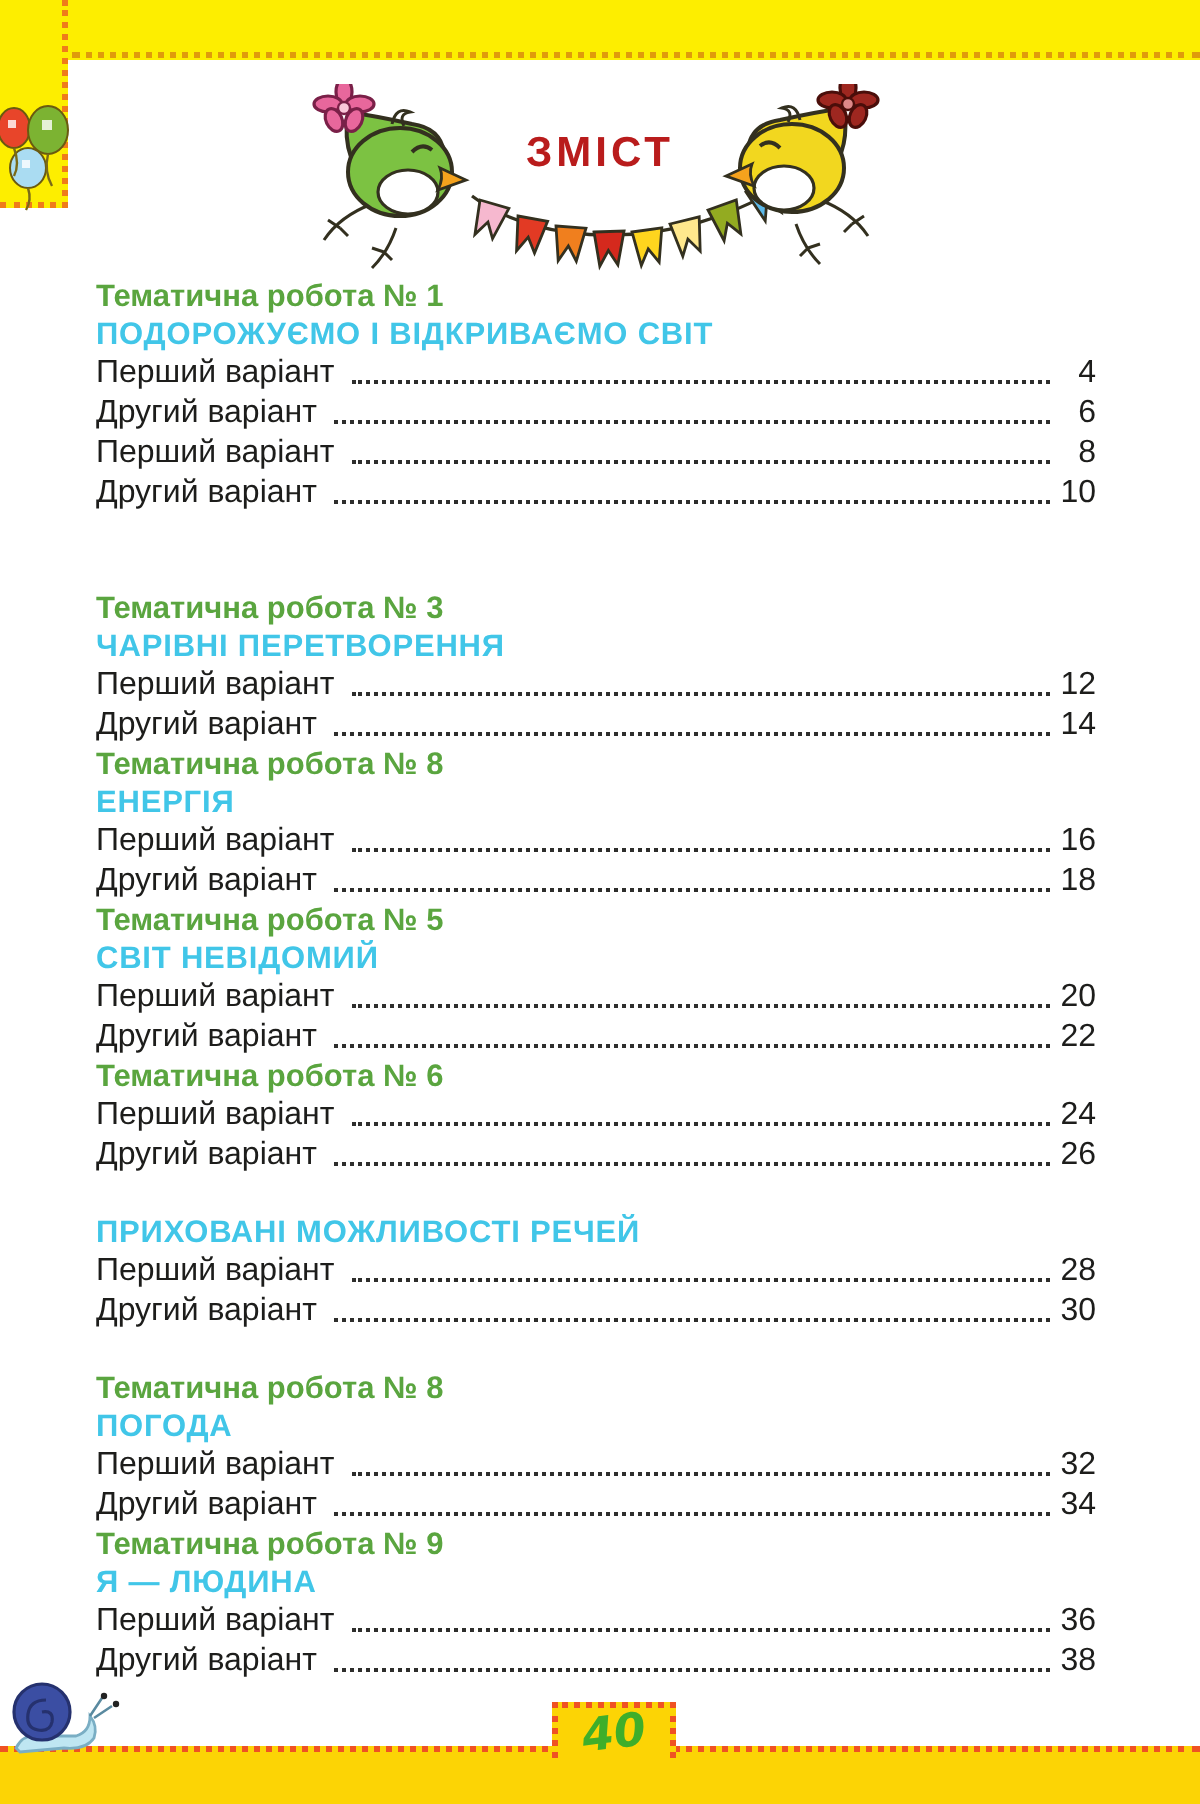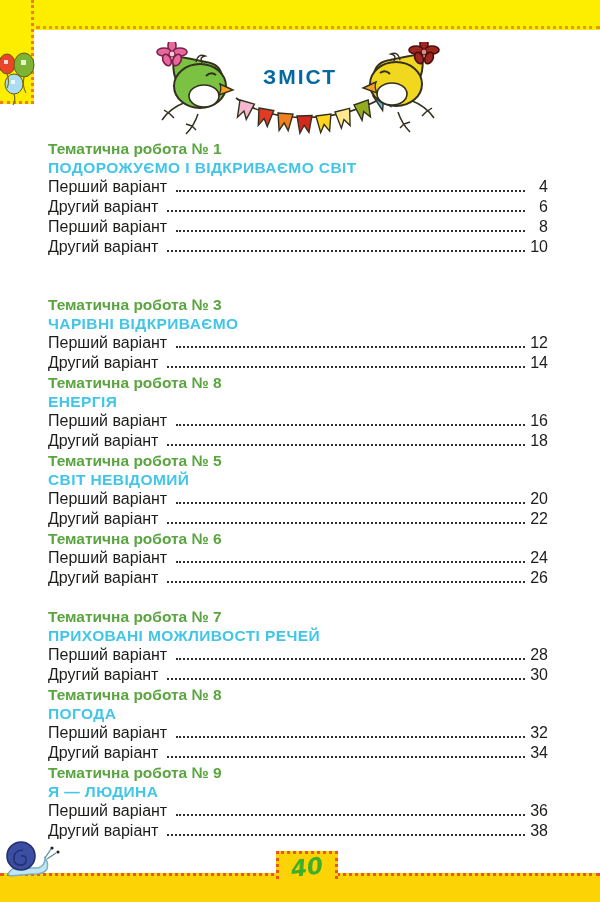--- a/index.html
+++ b/index.html
@@ -50,21 +50,21 @@
     font-family: "DejaVu Sans", sans-serif;
   }
   .snail { position: absolute; left: 0px; top: 838px; z-index: 4; }
 
   
   .header { position: absolute; left: 140px; top: 42px; width: 320px; height: 100px; }
   .header svg { position: absolute; left: 0; top: 0; }
   .header-title {
     position: absolute; left: 0; right: 0; top: 23px;
     text-align: center;
-    color: #0369a1;
+    color: #b91c1c;
     font-size: 21px; font-weight: 800; letter-spacing: 2px;
   }
 
   
   .toc { position: absolute; left: 48px; top: 139px; width: 500px; }
   .toc-section { height: 78px; }
   .work-title {
     height: 19px; line-height: 19px;
     color: #5aa53f; font-size: 15.5px; font-weight: bold;
   }
@@ -210,21 +210,21 @@
         <span class="pg">8</span>
       </div>
       <div class="toc-entry">
         <span class="label">Другий варіант</span>
         <span class="dots"></span>
         <span class="pg">10</span>
       </div>
     </div>
     <div class="toc-section">
       <div class="work-title">Тематична робота № 3</div>
-      <div class="topic-title">ЧАРІВНІ ВІДКРИВАЄМО</div>
+      <div class="topic-title">ЧАРІВНІ ПЕРЕТВОРЕННЯ</div>
       <div class="toc-entry">
         <span class="label">Перший варіант</span>
         <span class="dots"></span>
         <span class="pg">12</span>
       </div>
       <div class="toc-entry">
         <span class="label">Другий варіант</span>
         <span class="dots"></span>
         <span class="pg">14</span>
       </div>
@@ -264,21 +264,20 @@
         <span class="dots"></span>
         <span class="pg">24</span>
       </div>
       <div class="toc-entry">
         <span class="label">Другий варіант</span>
         <span class="dots"></span>
         <span class="pg">26</span>
       </div>
     </div>
     <div class="toc-section">
-      <div class="work-title">Тематична робота № 7</div>
       <div class="topic-title">ПРИХОВАНІ МОЖЛИВОСТІ РЕЧЕЙ</div>
       <div class="toc-entry">
         <span class="label">Перший варіант</span>
         <span class="dots"></span>
         <span class="pg">28</span>
       </div>
       <div class="toc-entry">
         <span class="label">Другий варіант</span>
         <span class="dots"></span>
         <span class="pg">30</span>

